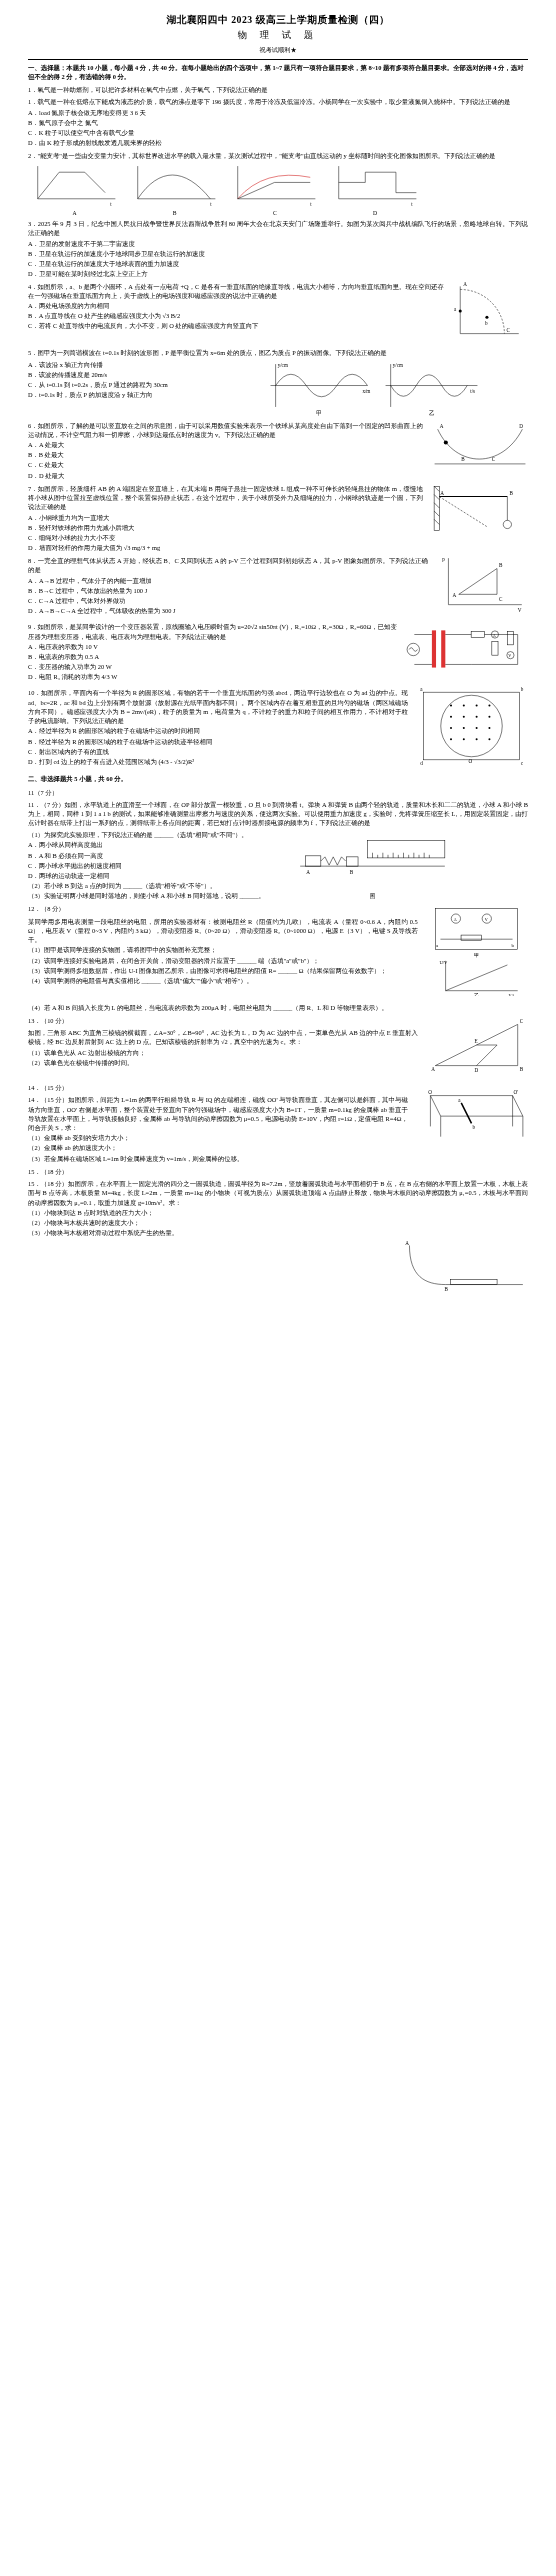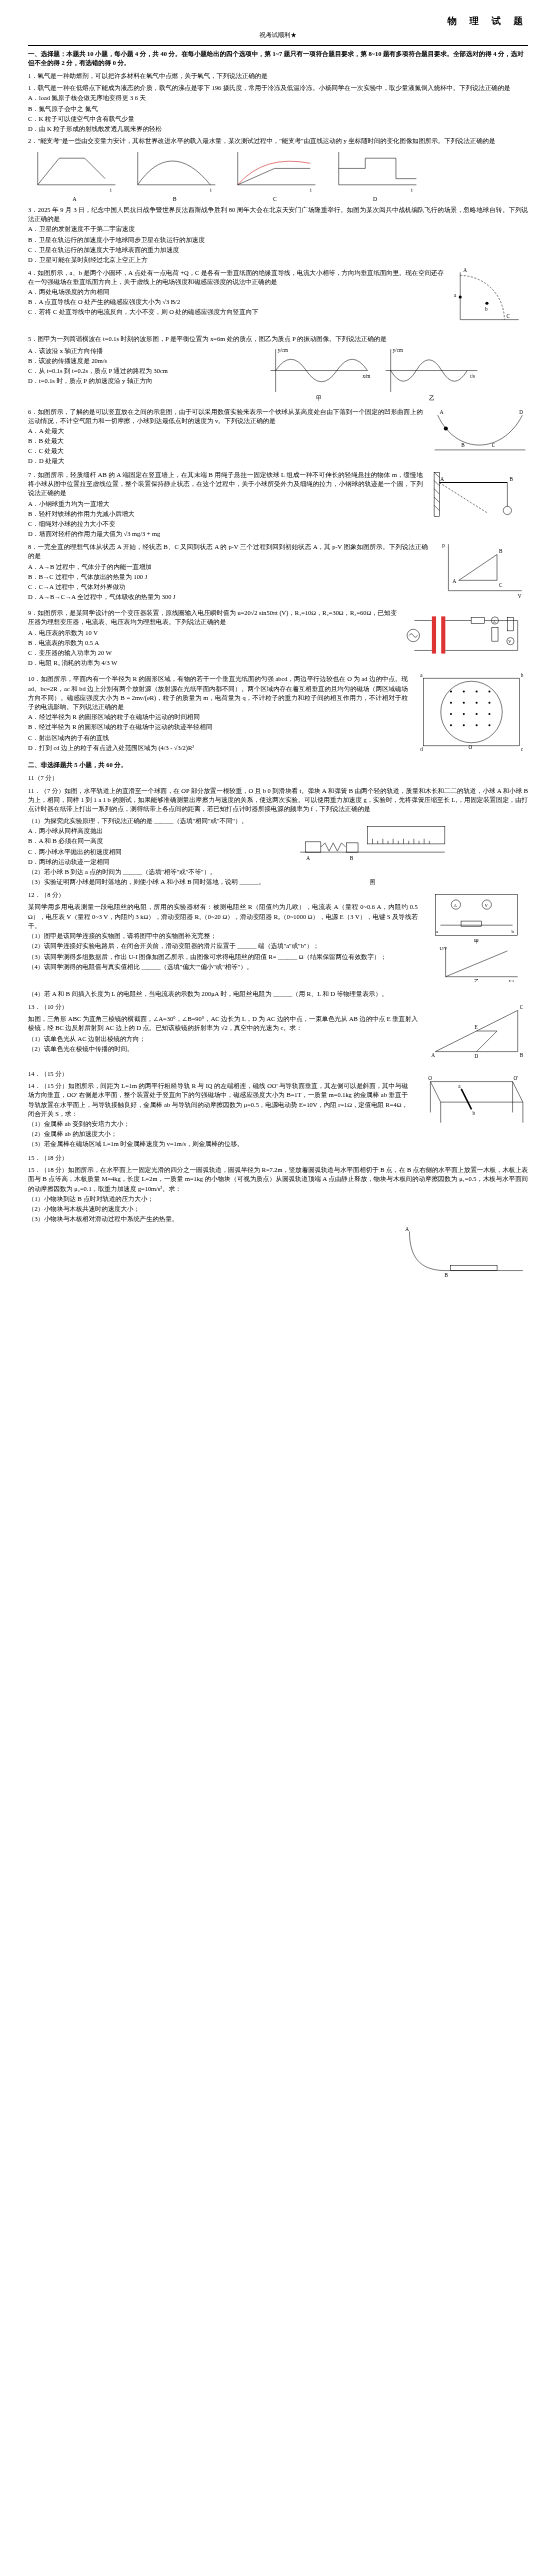--- a/index.html
+++ b/index.html
@@ -1,37 +1,38 @@
 <!DOCTYPE html>
 <html style="font-size:8.2px"><head>
 <meta charset="utf-8">
 <style>
   html,body{margin:0;padding:0;background:#ffffff;}
   body{width:556px;font-family:"Liberation Serif",serif;color:#000;}
   .page{width:556px;min-height:3146px;box-sizing:border-box;padding:14.4px 28px 20.6px 28px;}
   .title{text-align:center;font-size:9.8px;font-weight:bold;letter-spacing:0.5px;margin:0 0 2.1px 0;}
-  .subtitle{text-align:right;font-size:9.3px;font-weight:bold;letter-spacing:5.2px;margin:1px 0 3.1px 0;}
+  .subtitle{text-align:center;font-size:9.3px;font-weight:normal;letter-spacing:5.2px;margin:1px 0 3.1px 0;}
   .wish{text-align:center;font-size:6.2px;margin:1px 0 4.1px 0;}
   .hr{border:0;border-top:0.5px solid #000;margin:3.1px 0 4.1px 0;}
   .sec{font-size:6.4px;font-weight:bold;margin:4.1px 0 1.5px 0;}
   .q{margin:3.1px 0 1px 0;font-size:6.4px;line-height:1.45;text-align:justify;}
   .opts{font-size:6.4px;line-height:1.5;margin:0.5px 0;}
   .opt{margin:0.5px 0;}
   .fig-row{display:flex;align-items:flex-start;justify-content:flex-start;gap:7.2px;margin:2.1px 0;}
   .fig{display:flex;flex-direction:column;align-items:center;font-size:5.7px;}
   .cap{font-size:5.7px;margin-top:1px;}
   .right-fig{float:right;margin:0 0 2.1px 7.2px;}
   .clear{clear:both;}
   .pagefoot{text-align:center;font-size:5.7px;margin-top:5.2px;}
 </style>
 </head>
 <body>
 
 <div class="page">
 
+  <div class="title">湖北襄阳四中 2023 级高三上学期质量检测（四）</div>
   <div class="subtitle">物 理 试 题</div>
   <div class="wish">祝考试顺利★</div>
   <hr class="hr">
 
   <div class="sec">一、选择题：本题共 10 小题，每小题 4 分，共 40 分。在每小题给出的四个选项中，第 1~7 题只有一项符合题目要求，第 8~10 题有多项符合题目要求。全部选对的得 4 分，选对但不全的得 2 分，有选错的得 0 分。</div>
 
   <div class="q">
     <span>1．氧气是一种助燃剂，可以把许多材料在氧气中点燃，关于氧气，下列说法正确的是</span>
   </div>
   <div class="q">1．载气是一种在低熔点下能成为液态的介质，载气的沸点是零下 196 摄氏度，常用于冷冻及低温冷冻。小杨同学在一次实验中，取少量液氮倒入烧杯中。下列说法正确的是</div>

